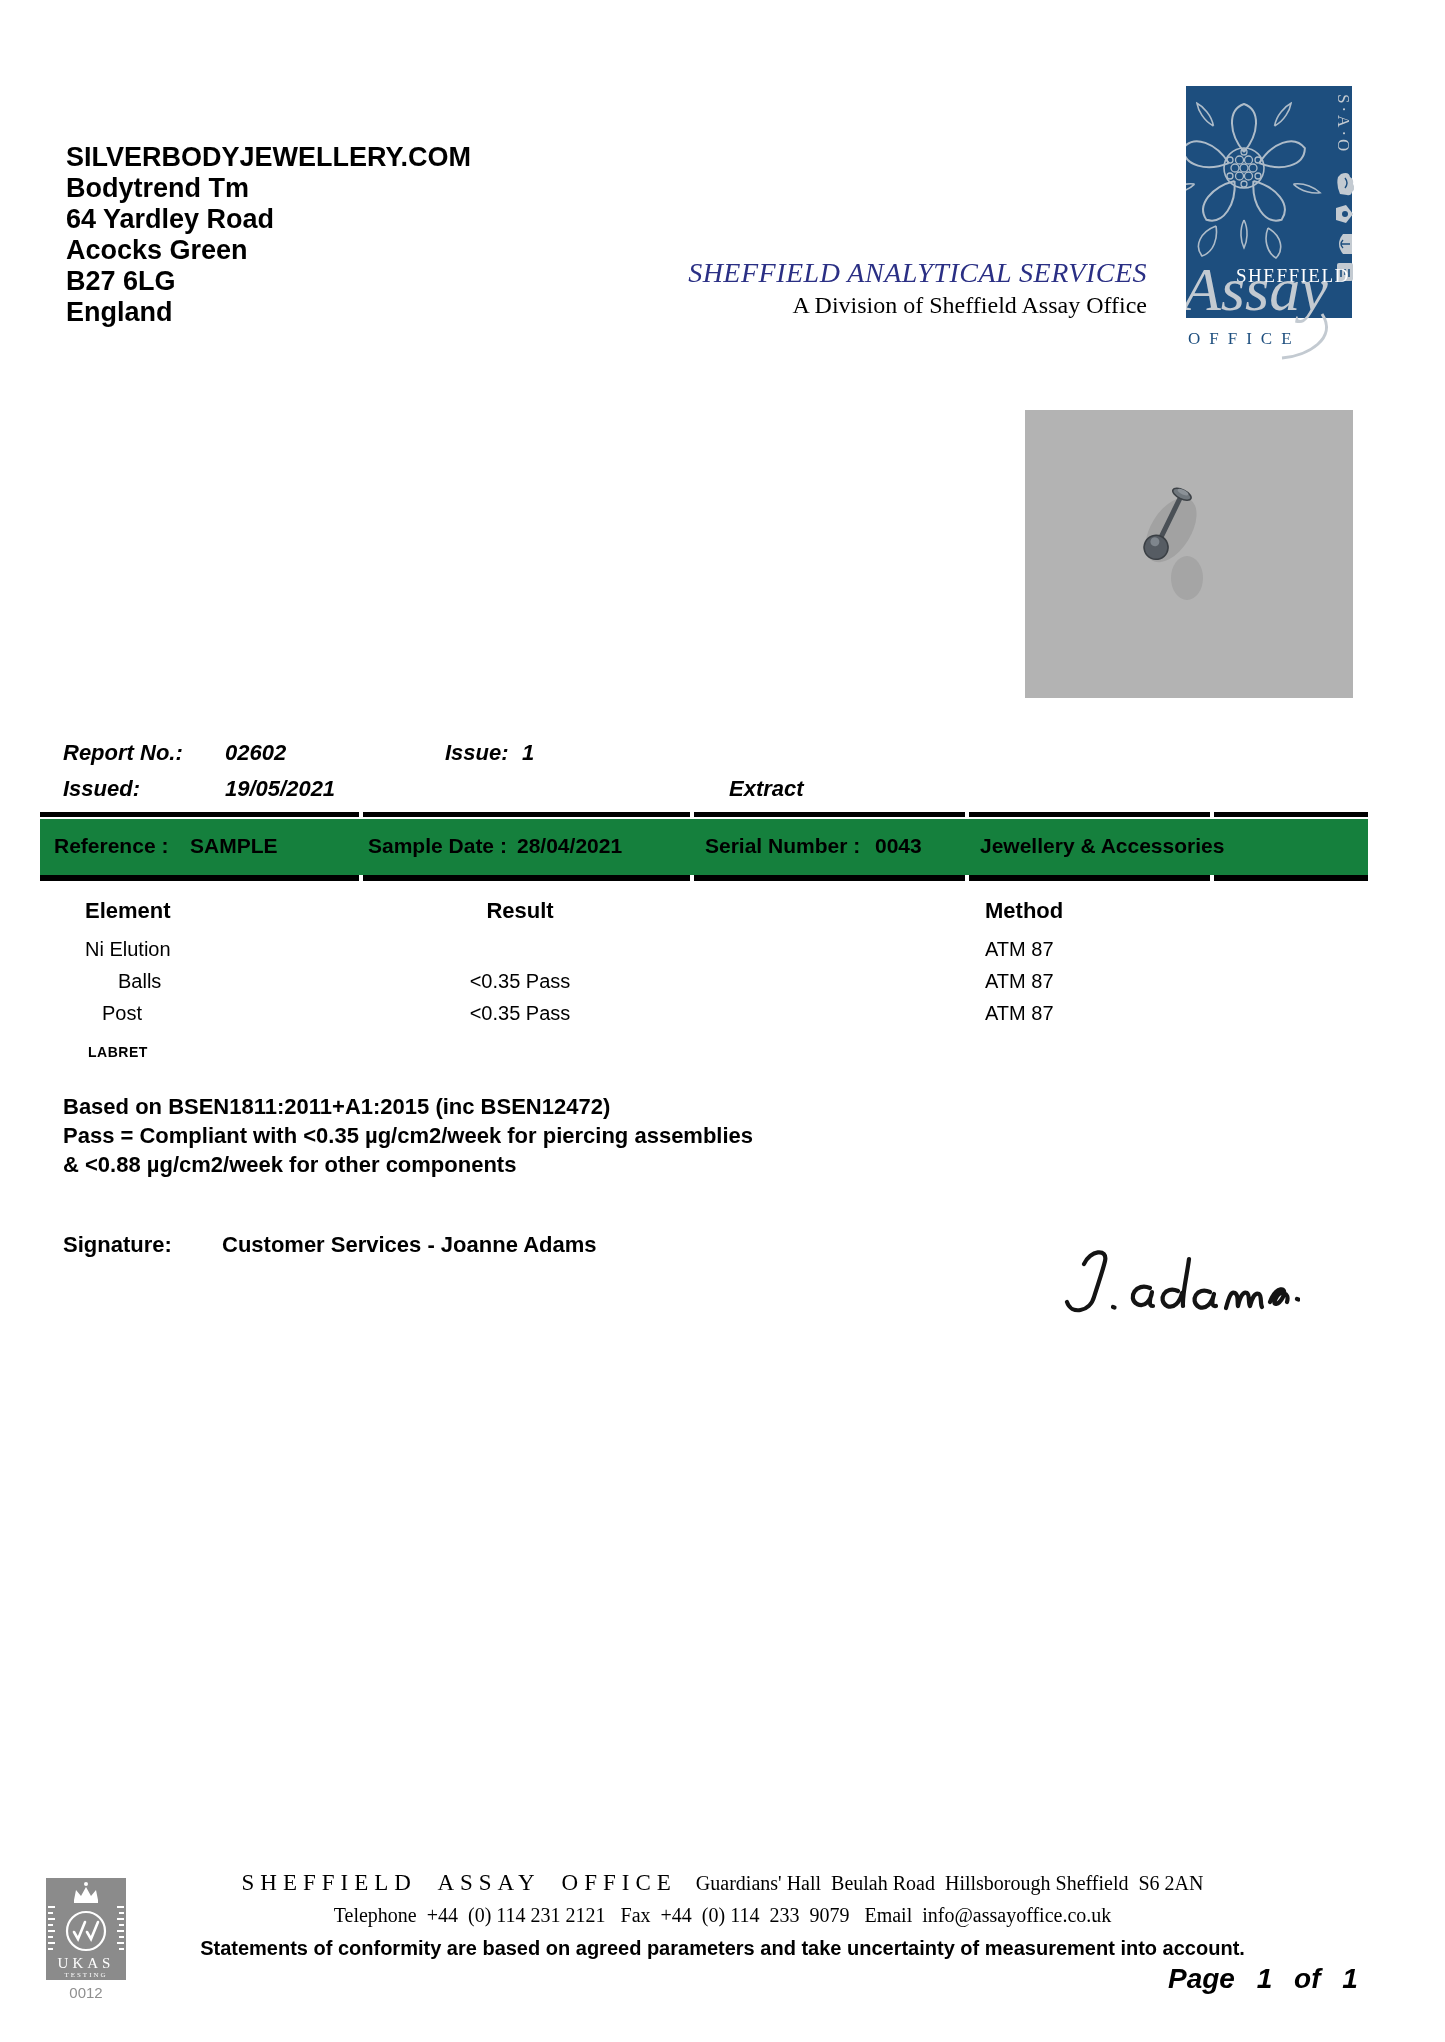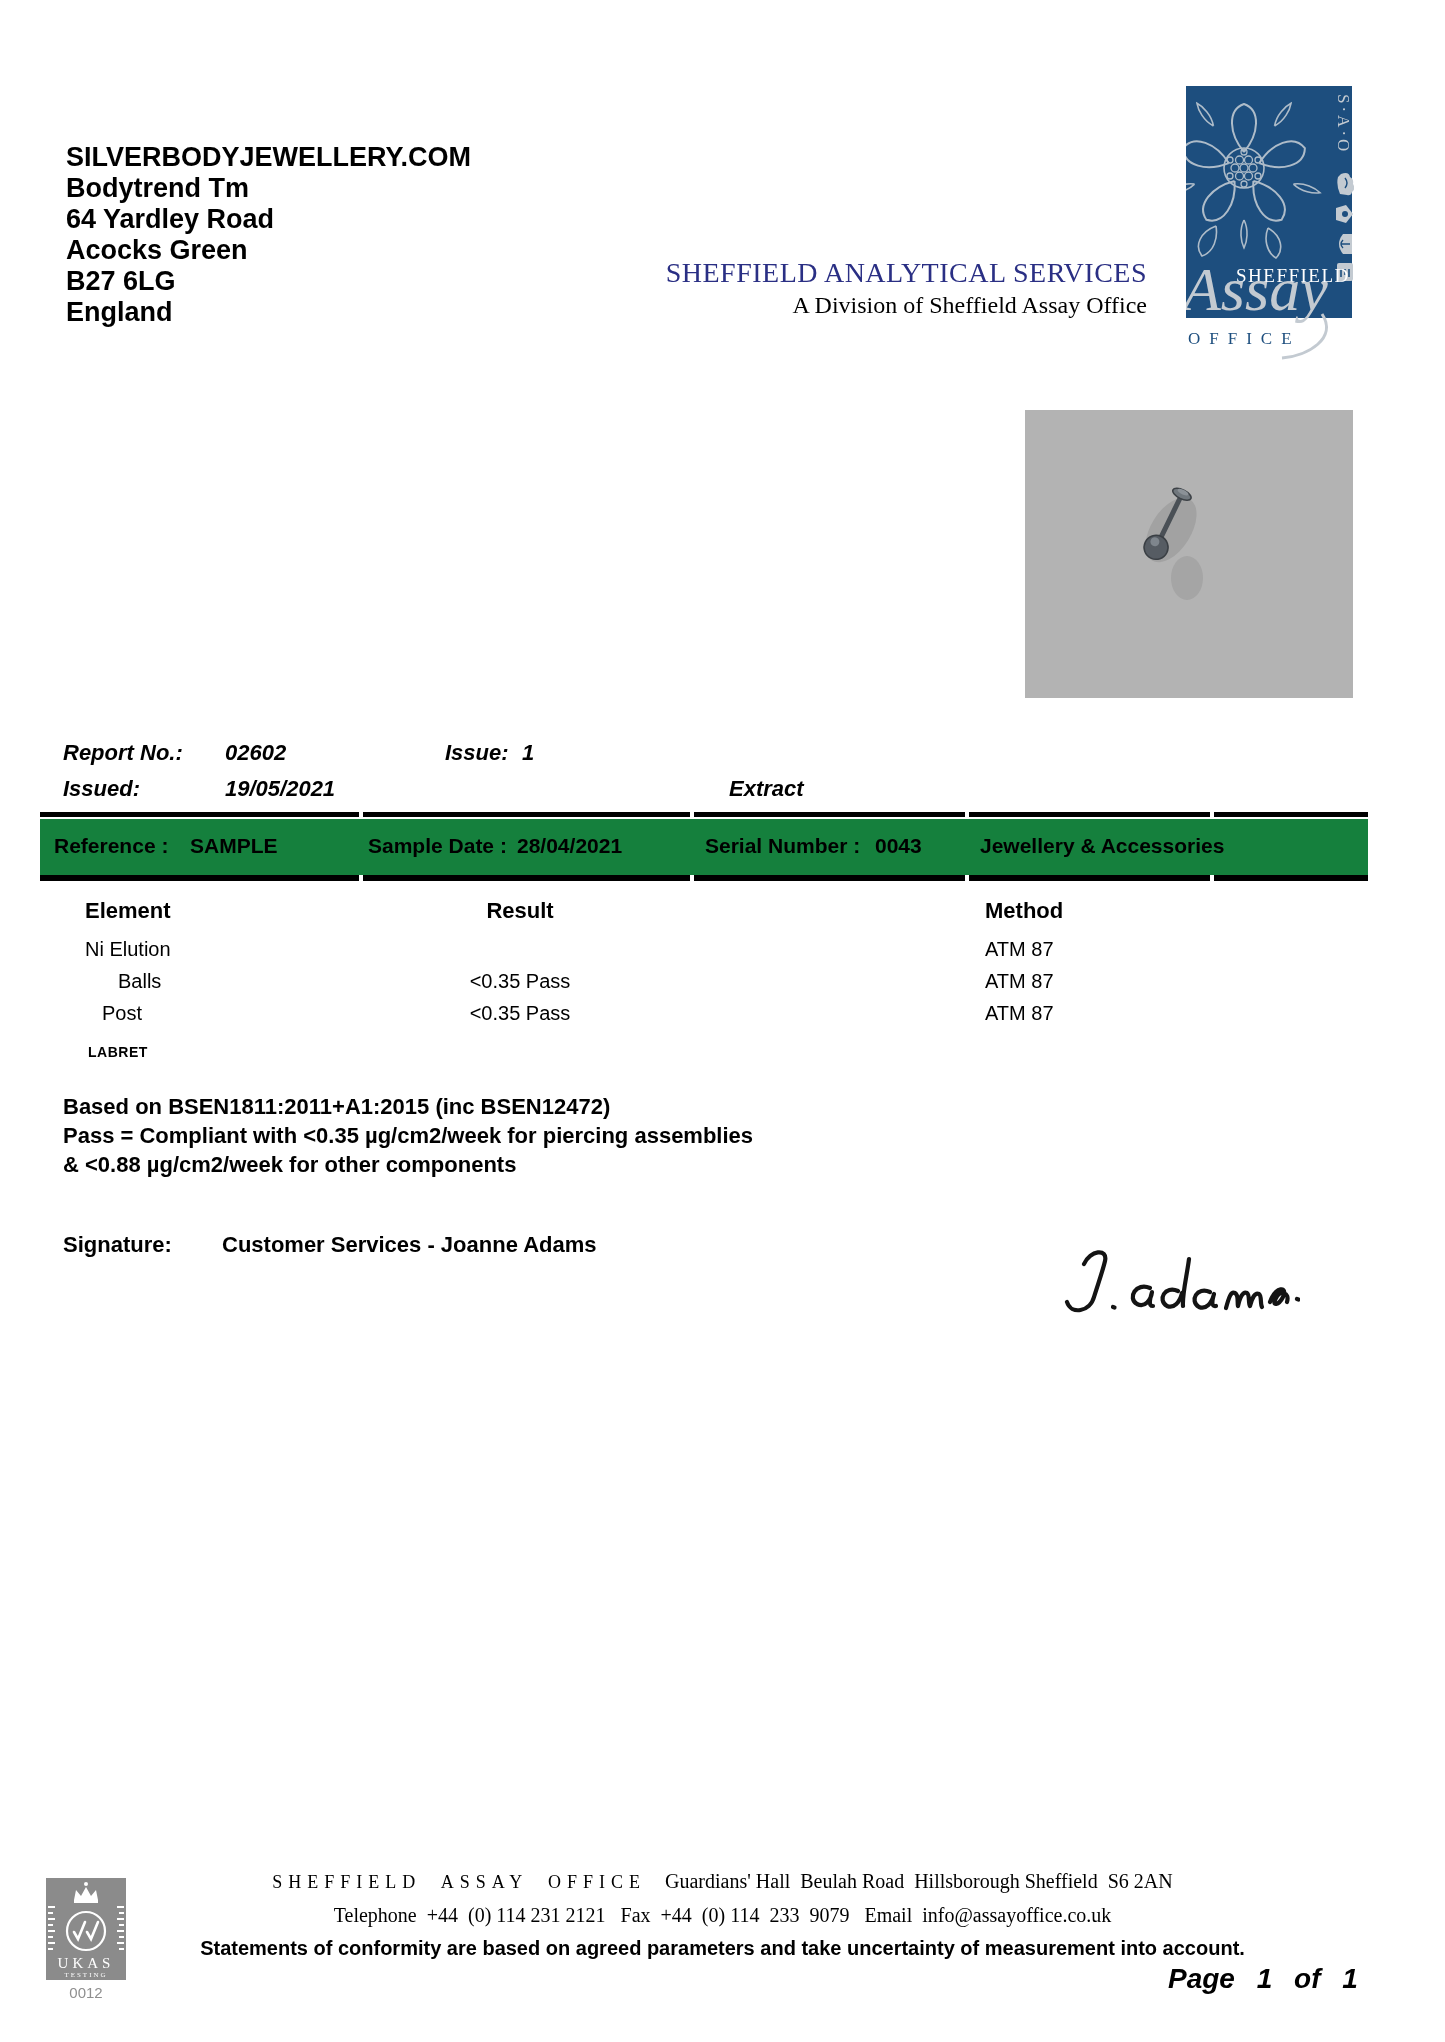--- a/index.html
+++ b/index.html
@@ -9,21 +9,21 @@
     margin:0 auto;
   }
   .abs{position:absolute;}
   .pre{white-space:pre;}
 
   
   .recipient{left:66px;top:142px;font-weight:bold;font-size:27px;line-height:31px;}
 
   
   .division{right:298px;top:256px;text-align:right;font-family:"Liberation Serif",serif;}
-  .division .title{font-size:28px;letter-spacing:0.5px;color:#2a2f84;line-height:34px;}
+  .division .title{font-size:28px;letter-spacing:0.5px;color:#2a2f84;line-height:34px;font-style:italic;}
   .division .subtitle{font-size:24px;color:#000;line-height:30px;}
 
   
   .logo{left:1186px;top:86px;width:168px;height:282px;}
 
   
   .photo{left:1025px;top:410px;width:328px;height:288px;}
 
   
   .meta{font-weight:bold;font-size:22px;font-style:italic;}
@@ -44,21 +44,21 @@
 
   .notes{left:63px;top:1092px;font-weight:bold;font-size:22px;line-height:29px;}
 
   .sig-label{left:63px;top:1232px;font-weight:bold;font-size:22px;}
   .sig-name{left:222px;top:1232px;font-weight:bold;font-size:22px;}
   .sig-image{left:1050px;top:1240px;}
 
   
   .footer-line{left:0;width:1445px;text-align:center;font-family:"Liberation Serif",serif;}
   .f1{top:1870px;font-size:20px;}
-  .f1 .office-name{font-size:18px;letter-spacing:6px;word-spacing:10px;margin-right:14px;margin-top:28px;}
+  .f1 .office-name{font-size:23px;letter-spacing:6px;word-spacing:10px;margin-right:14px;margin-top:28px;}
   .f2{top:1904px;font-size:20px;}
   .f3{top:1937px;font-family:"Liberation Sans",sans-serif;font-weight:bold;font-size:20px;}
   .page-indicator{left:1168px;top:1963px;font-weight:bold;font-size:28px;font-style:italic;}
   .page-indicator span{margin-right:14px;}
   .ukas{left:36px;top:1876px;}
 </style>
 </head>
 <body>
 
 <div class="page">

